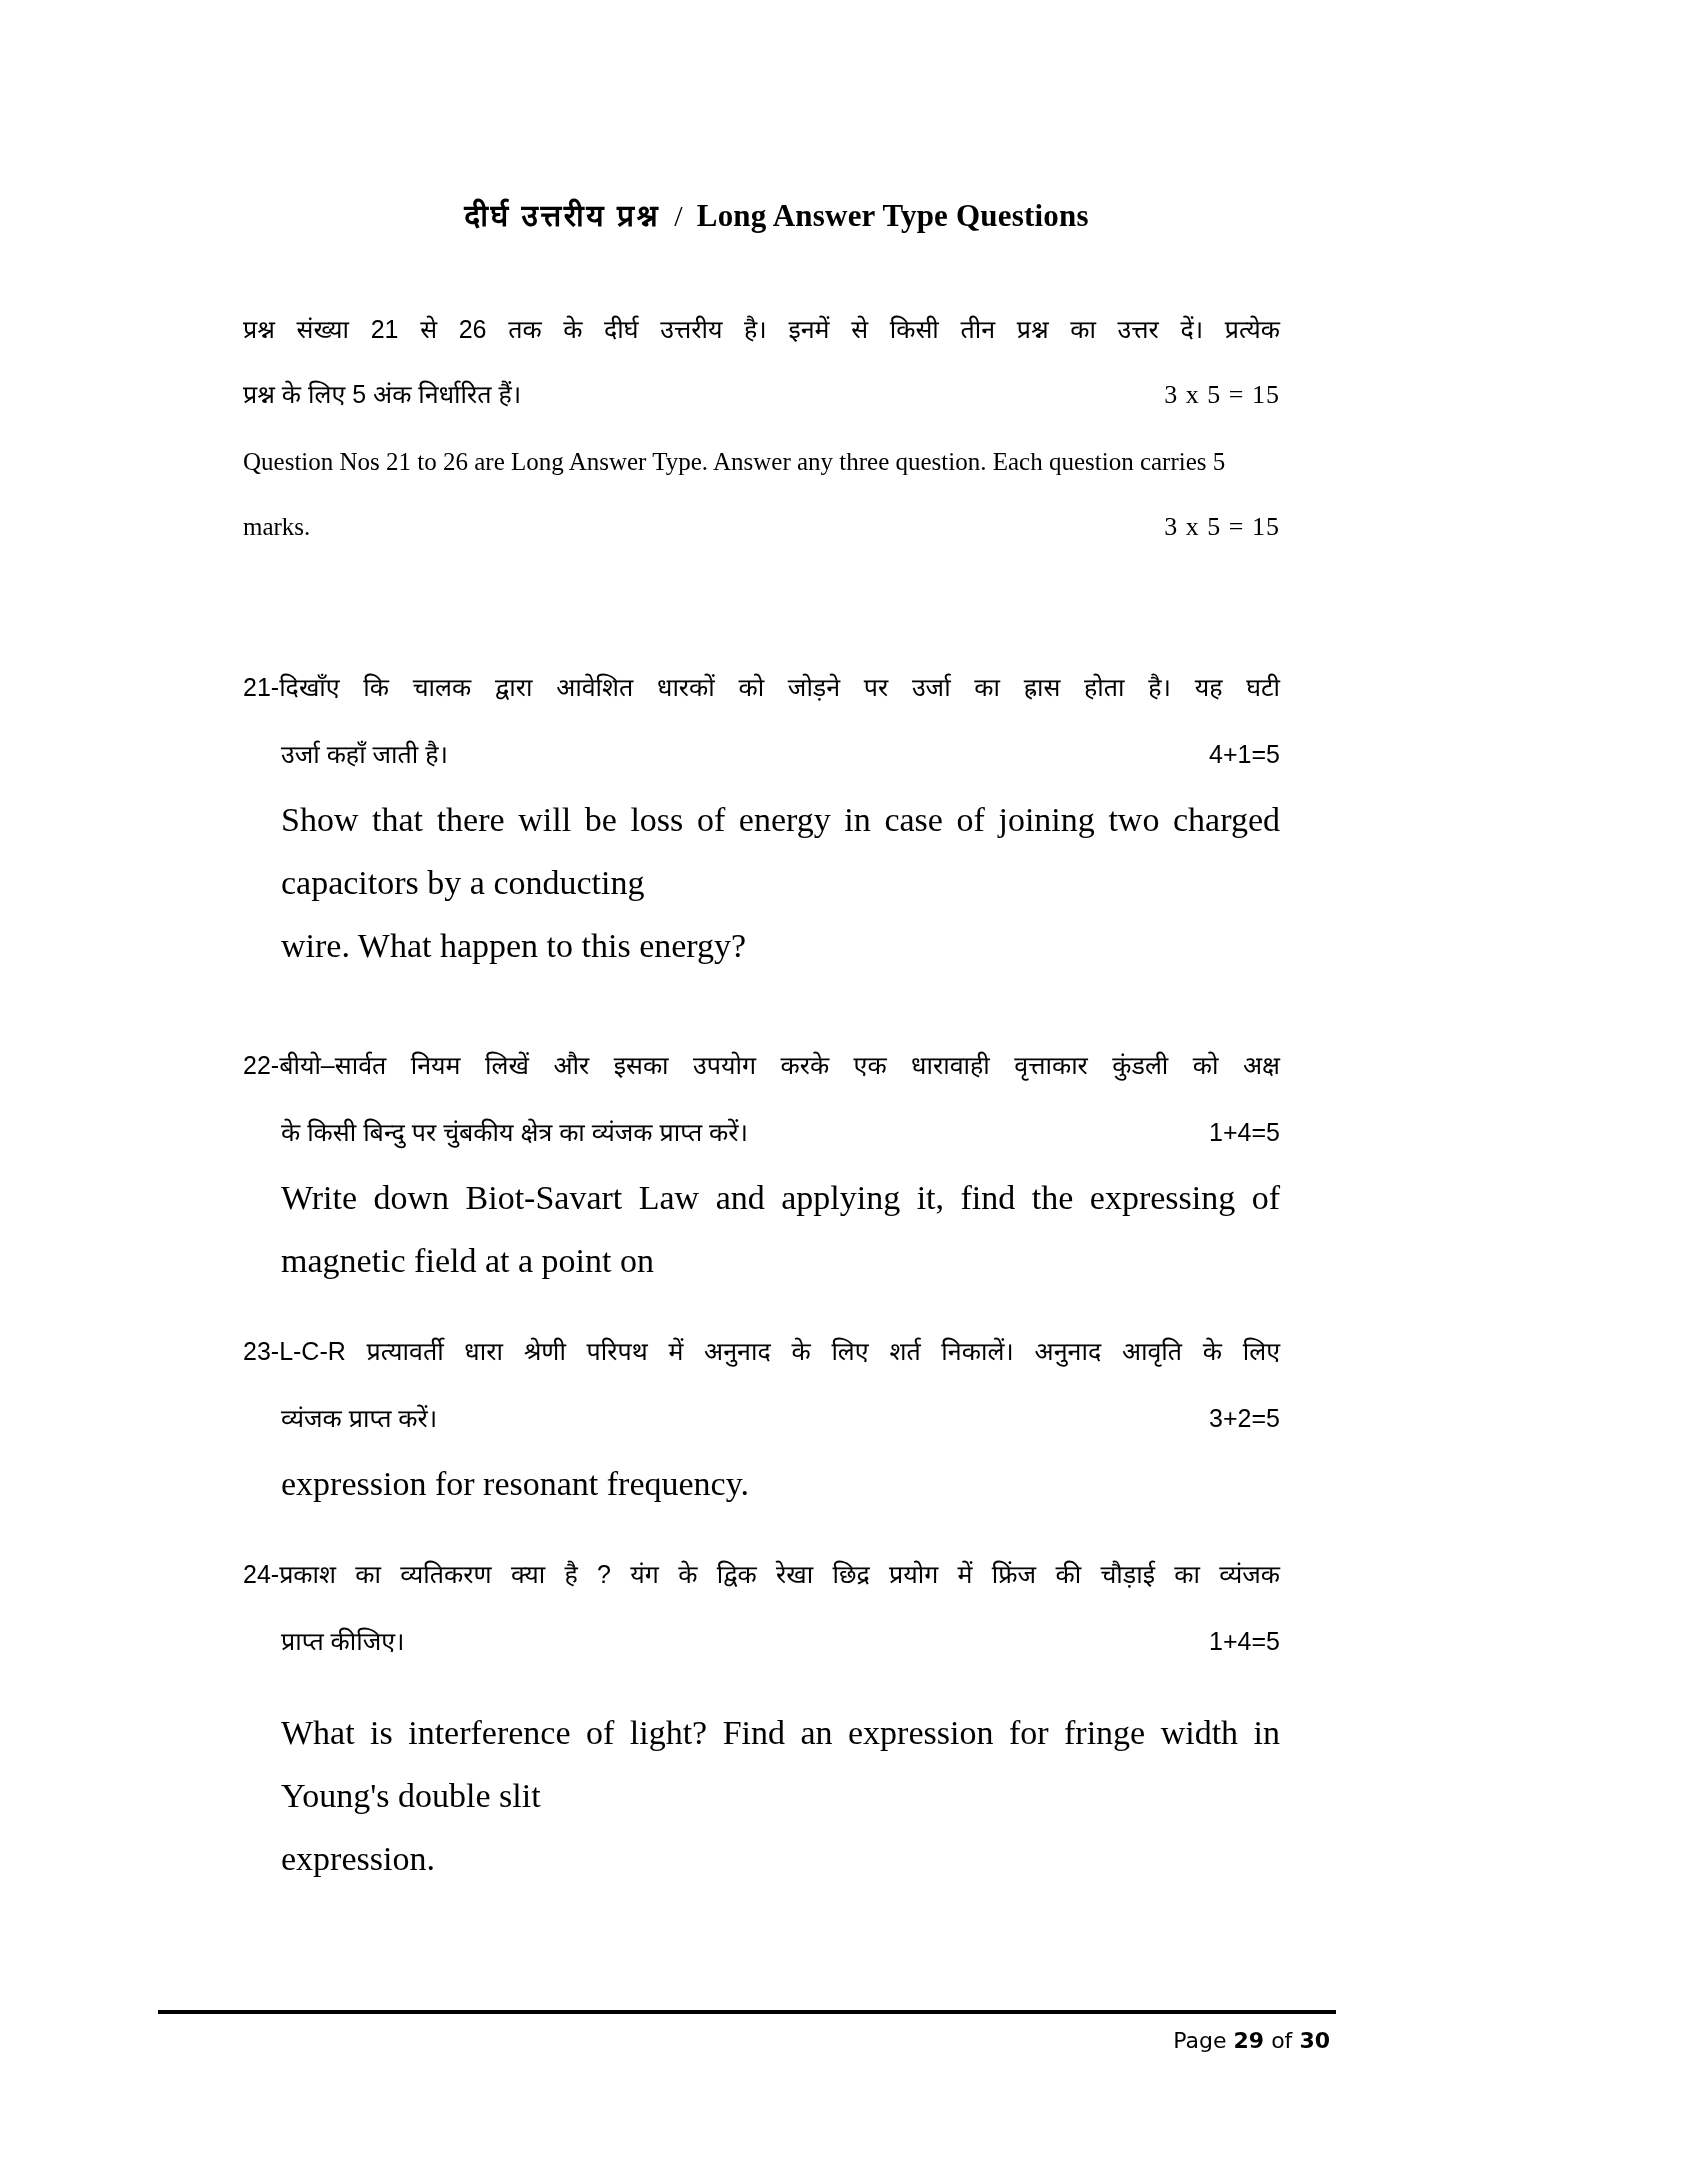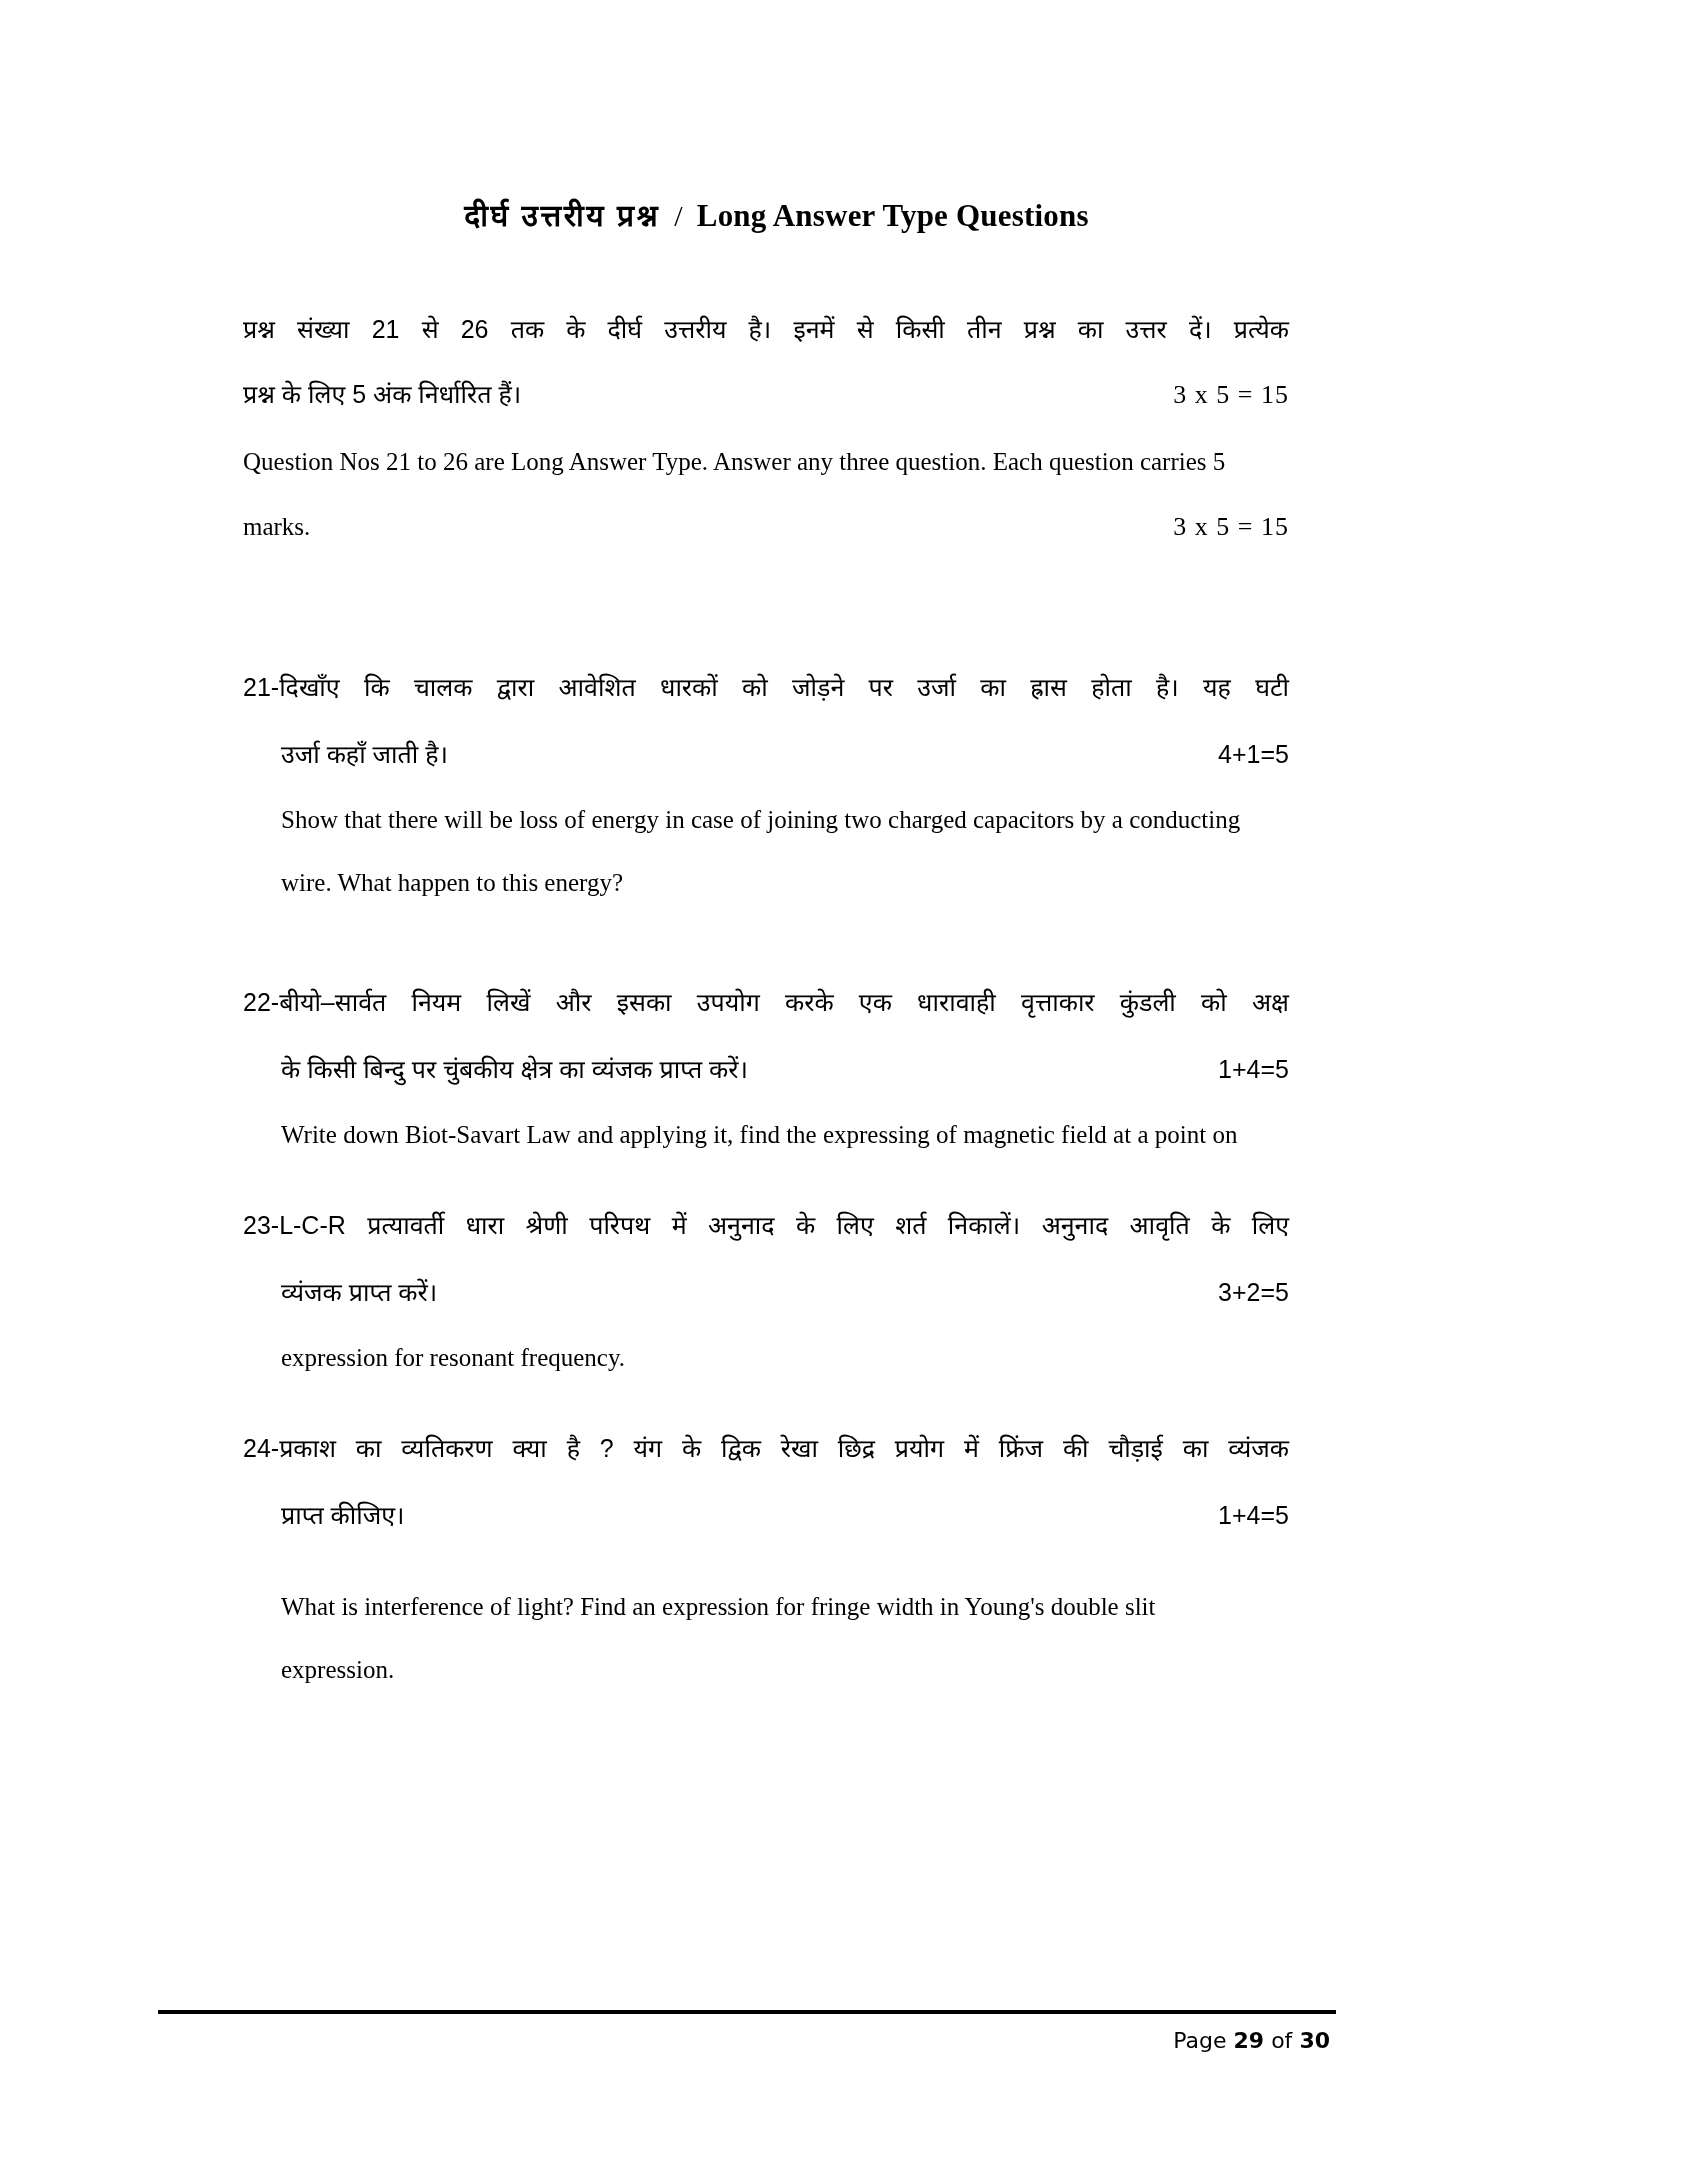--- a/index.html
+++ b/index.html
@@ -49,21 +49,21 @@
   .doc-title .en {
     font-family: "Liberation Serif", "DejaVu Serif", serif;
     font-weight: bold;
     font-size: 31px;
   }
 
   
   .content {
     position: absolute;
     left: 243px;
-    right: 205px;
+    right: 214px;
     top: 297px;
   }
 
   .hi-line {
     font-family: "Liberation Sans", "DejaVu Sans", sans-serif;
     font-size: 25px;
     line-height: 65px;
     color: #000;
     text-align: justify;
     text-justify: inter-word;
@@ -113,21 +113,21 @@
   }
   .q-hi .first-line {
     text-align: justify;
     text-align-last: justify;
   }
   .q-hi .cont {
     padding-left: 38px;
   }
   .q-en {
     font-family: "Liberation Serif", "DejaVu Serif", serif;
-    font-size: 25px;
+    font-size: 34px;
     line-height: 63px;
     padding-left: 38px;
     text-align: justify;
   }
   .q-en .last { text-align: left; }
 
   .q-hi .cont.justify-row { padding-left: 38px; }
 
   .spacer-lg { height: 95px; }
   .spacer-md { height: 55px; }

